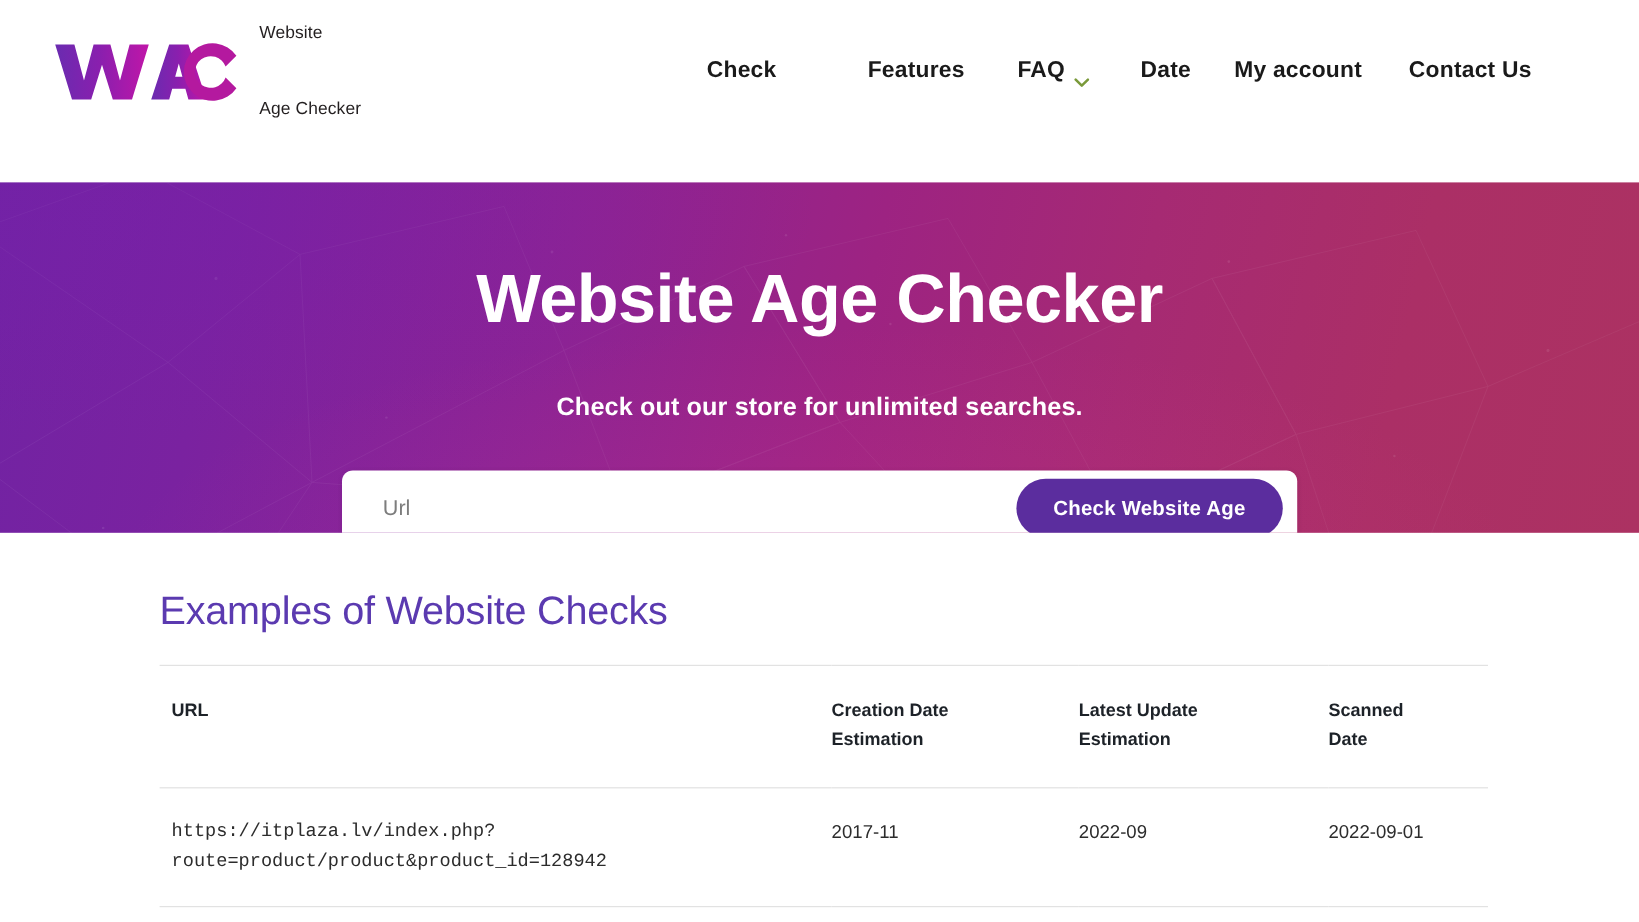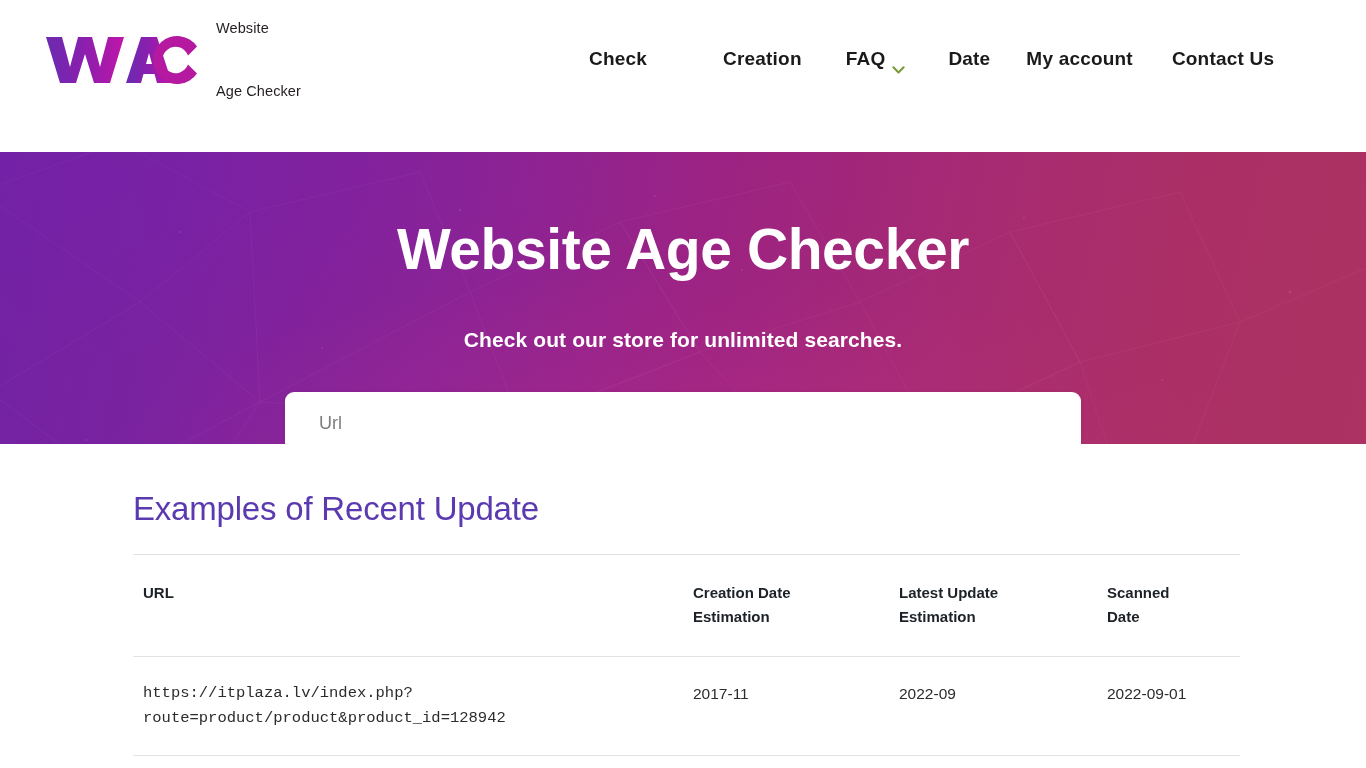--- a/index.html
+++ b/index.html
@@ -275,21 +275,21 @@
     </div>
   </div>
 
   <nav class="main-nav">
     <a class="nav-item">
       <span>Check</span>
     </a>
     <span class="nav-sep"></span>
 
     <a class="nav-item">
-      <span>Creation</span>
+      <span>Features</span>
     </a>
     <span class="nav-sep-2"></span>
 
     <a class="nav-item">
       <span>FAQ</span>
       <span class="chevron-down">
         <svg width="13" height="8" viewBox="0 0 13 8" aria-hidden="true">
           <path d="M1.4 1.3 L6.5 6.4 L11.6 1.3" fill="none" stroke="#7a9a3a" stroke-width="2.1" stroke-linecap="round" stroke-linejoin="round"></path>
         </svg>
       </span>
@@ -346,27 +346,28 @@
     </g>
   </svg>
   <div class="hero-vignette"></div>
 
   <div class="hero-inner">
     <h1 class="hero-title">Website Age Checker</h1>
     <p class="hero-subtitle">Check out our store for unlimited searches.</p>
 
     <div class="search-card">
       <input class="url-input" type="text" placeholder="Url" style="">
+      <button class="check-btn">Check Website Age</button>
     </div>
   </div>
 </section>
 
 <section class="results">
 
-  <h2 class="section-title">Examples of Recent Update</h2>
+  <h2 class="section-title">Examples of Website Checks</h2>
 
   <table class="checks-table">
     <thead>
       <tr>
         <th class="col-url">
           <span>URL</span>
         </th>
         <th class="col-creation">
           <span>Creation Date</span><br>
           <span>Estimation</span>

